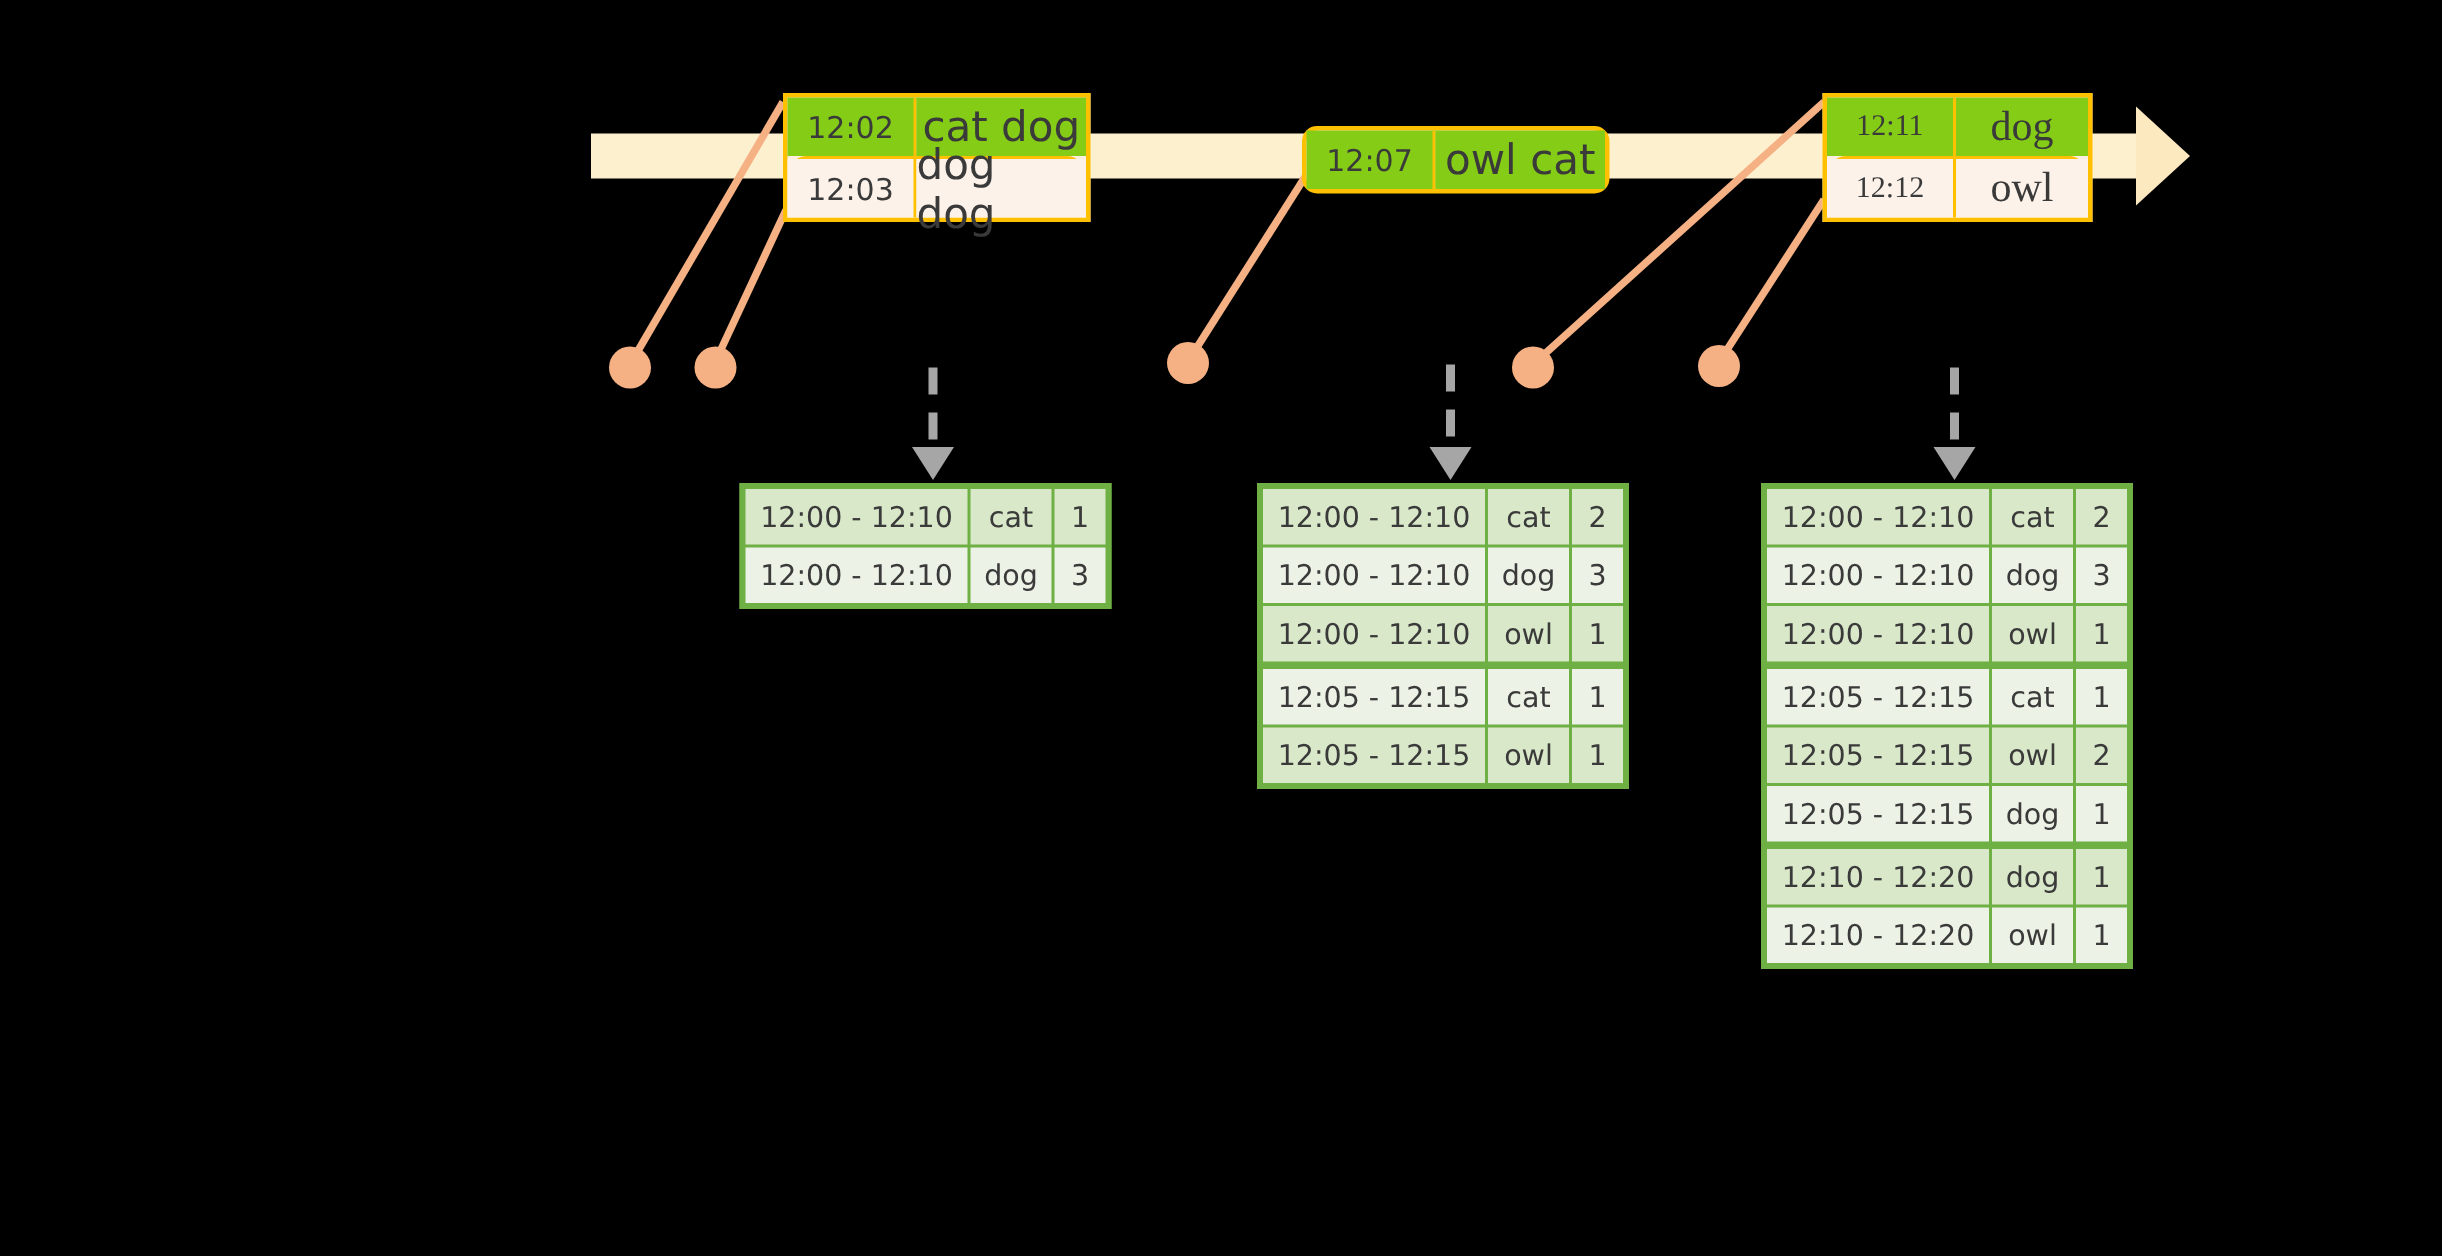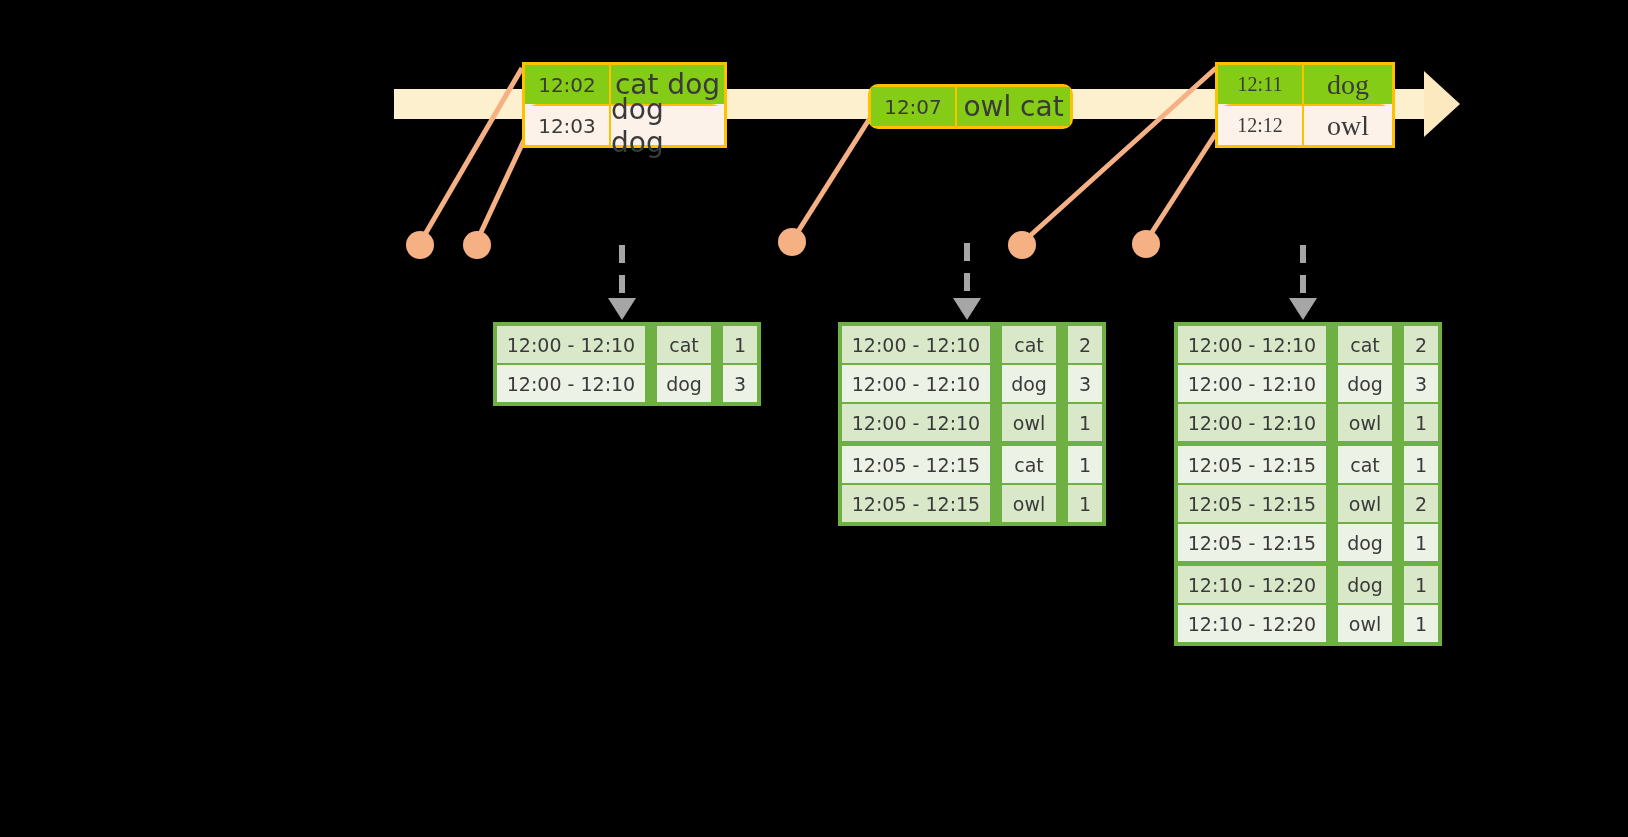--- a/index.html
+++ b/index.html
@@ -90,21 +90,21 @@
   }
   .rt-row + .rt-row { margin-top: 2px; }
   .rt-cell {
     display: flex;
     align-items: center;
     justify-content: center;
     font-size: 19px;
     color: #3a3a3a;
     box-sizing: border-box;
   }
-  .rt-cell + .rt-cell { margin-left: 12px; }
+  .rt-cell + .rt-cell { margin-left: 2px; }
   .rt-window { width: 148px; }
   .rt-key    { width: 54px; }
   .rt-count  { width: 34px; }
   .rt-row.band-a .rt-cell { background: #D9E8C9; }
   .rt-row.band-b .rt-cell { background: #ECF2E5; }
   .rt-row.group-sep { margin-top: 5px; }
 </style>
 </head>
 <body>
 

